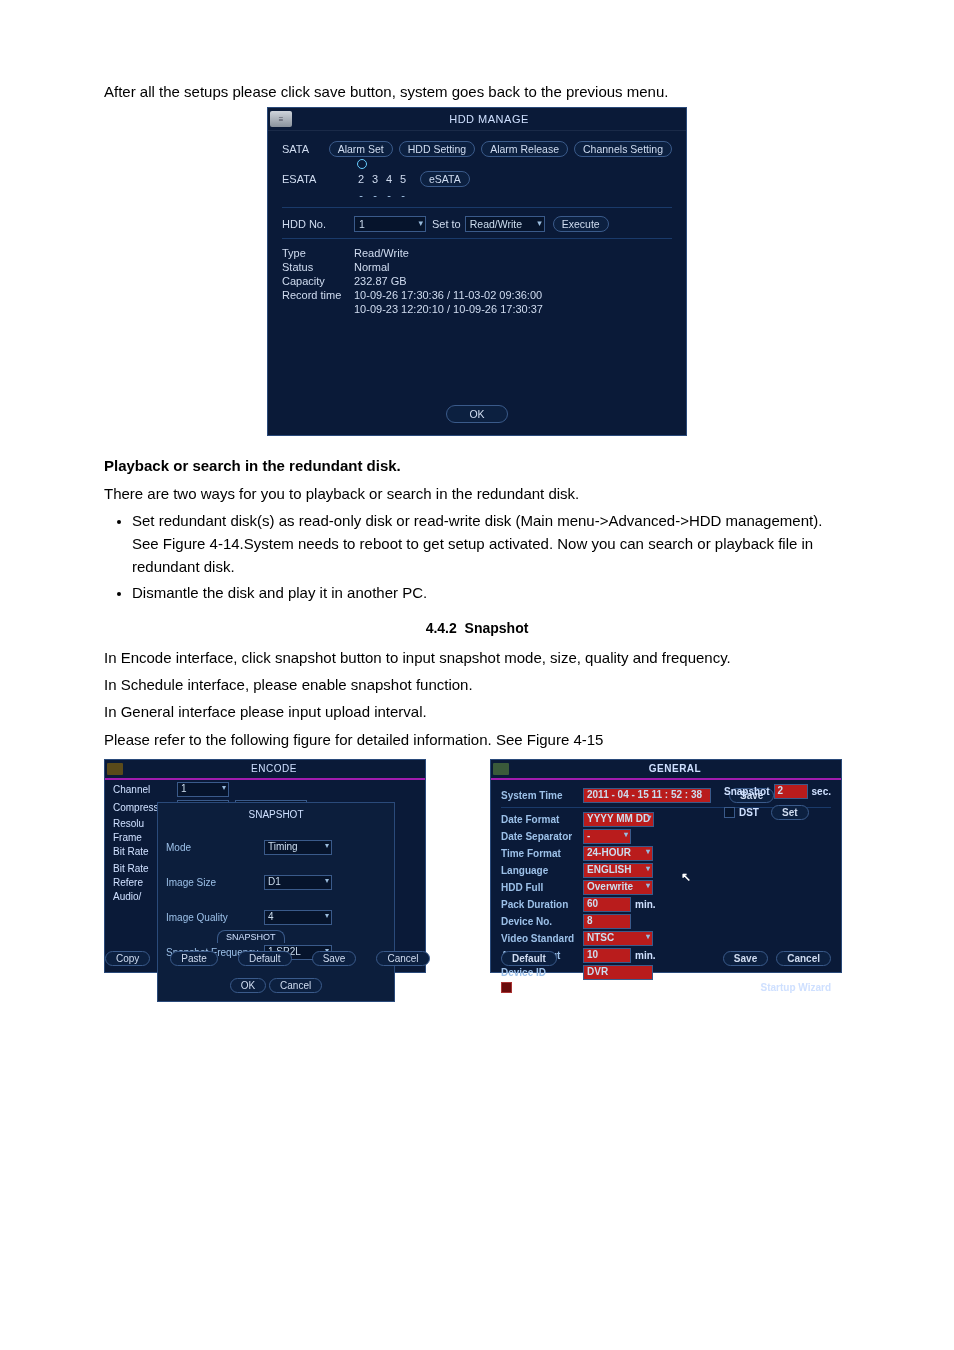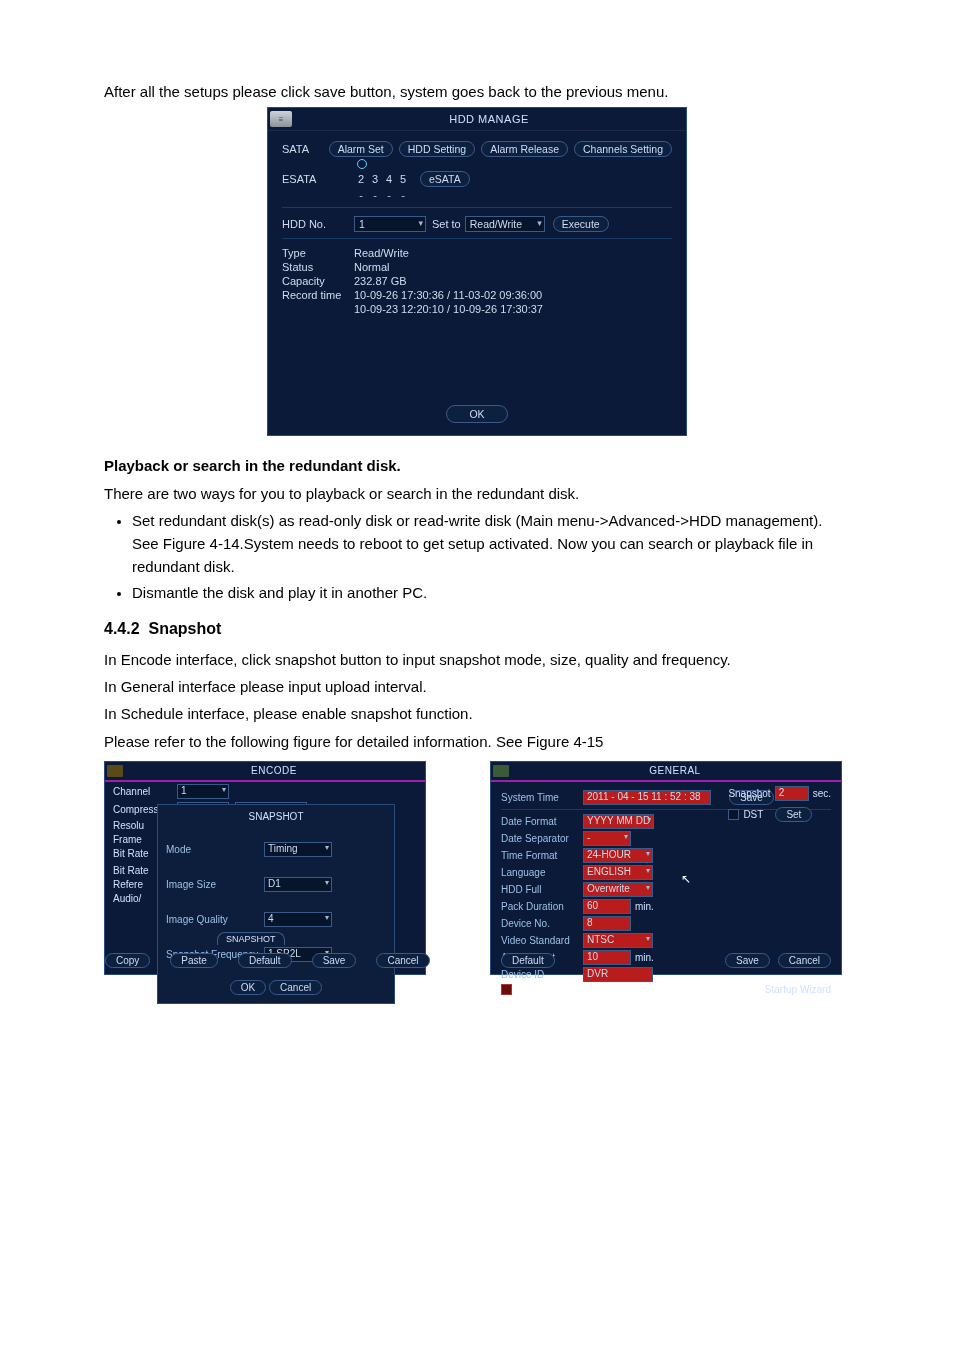--- a/index.html
+++ b/index.html
@@ -85,29 +85,29 @@
   .dd::after{content:"▾";position:absolute;right:2px;top:1px;color:#9bd;font-size:9px;}
   .info-block { margin-top:8px;}
   .info-block .row .lbl { width:72px;}
   .ok-wrap { position:absolute; bottom:12px; left:0; right:0; text-align:center;}
   .ok-wrap .dvr-btn { padding:2px 22px;}
 
   ul.bullets { margin:4px 0 10px 0; padding-left:28px;}
   ul.bullets li{ margin:2px 0; line-height:1.55;}
   ul.bullets li::marker{ font-size:14px;}
 
-  h3.section-hdr { font-size:16px; font-weight:bold; margin:16px 0 10px 0;}
+  h3.section-hdr { font-size:14px; font-weight:bold; margin:16px 0 10px 0;text-align:center;}
 
   .two-panels { display:flex; gap:64px; margin-top:8px;}
   .encode-panel, .general-panel {
     background:#0a1a38; border:1px solid #2a4a7a;
     color:#cfe0ff; font-size:10px;
   }
   .encode-panel { width:320px; height:212px; position:relative;}
-  .general-panel { width:350px; height:212px; position:relative;}
+  .general-panel { width:350px; height:212px; position:relative;font-weight:bold;}
   .panel-titlebar{
     height:18px;display:flex;align-items:center;border-bottom:2px solid #a21caf;
   }
   .panel-titlebar .ti{width:16px;height:12px;background:#5a4a1a;border-radius:1px;margin-left:2px;}
   .panel-titlebar .ti2{width:16px;height:12px;background:#3a5a3a;border-radius:1px;margin-left:2px;}
   .panel-title{flex:1;text-align:center;font-size:10px;letter-spacing:0.5px;}
   .enc-left {
     position:absolute;left:8px;top:22px;color:#cfe0ff;font-size:10px;
     display:flex;flex-direction:column;gap:3px;
   }
@@ -244,22 +244,22 @@
   <ul class="bullets">
     <li>Set redundant disk(s) as read-only disk or read-write disk (Main menu-&gt;Advanced-&gt;HDD management).  See Figure 4-14.System needs to reboot to get setup activated. Now you can search or playback file in redundant disk.</li>
     <li>Dismantle the disk and play it in another PC.</li>
   </ul>
 
   <h3 class="section-hdr">
     <span>4.4.2</span>&nbsp;&nbsp;<span>Snapshot</span>
   </h3>
 
   <p class="para">In Encode interface, click snapshot button to input snapshot mode, size, quality and frequency.</p>
+  <p class="para">In Schedule interface, please enable snapshot function.</p>
   <p class="para">In General interface please input upload interval.</p>
-  <p class="para">In Schedule interface, please enable snapshot function.</p>
   <p class="para">Please refer to the following figure for detailed information. See Figure 4-15</p>
 
   <div class="two-panels">
 
     <div class="encode-panel">
       <div class="panel-titlebar">
         <span class="ti"></span>
         <span class="panel-title">ENCODE</span>
       </div>
       <div class="enc-left">

